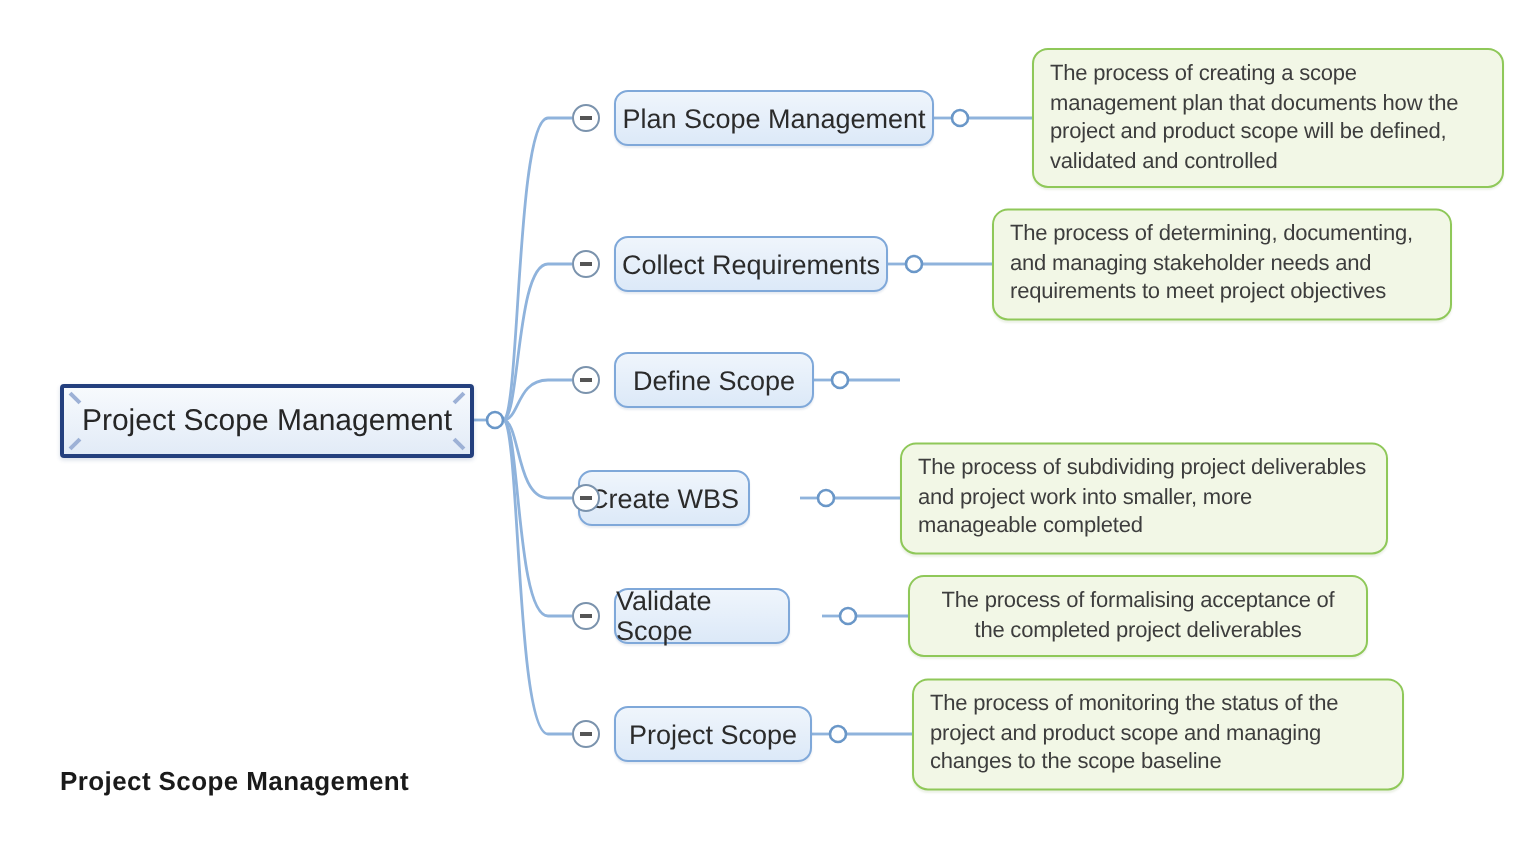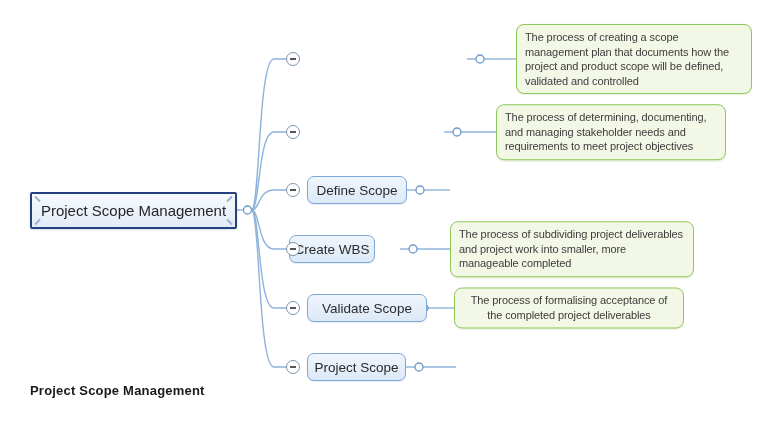--- a/index.html
+++ b/index.html
@@ -120,44 +120,47 @@
     <span>Project Scope Management</span>
     <span class="sel-handle sel-tl"></span>
     <span class="sel-handle sel-tr"></span>
     <span class="sel-handle sel-bl"></span>
     <span class="sel-handle sel-br"></span>
   </div>
 
   <div class="collapse" style="left:286px;top:52px;">
       <span class="minus"></span>
     </div>
+  <div class="subtopic" style="left:307px;top:45px;width:160px;">Plan Scope Management</div>
   <div class="note" style="left:516px;top:59px;width:218px;">The process of creating a scope management plan that documents how the project and product scope will be defined, validated and controlled</div>
 
   <div class="collapse" style="left:286px;top:125px;">
       <span class="minus"></span>
     </div>
+  <div class="subtopic" style="left:307px;top:118px;width:137px;">Collect Requirements</div>
   <div class="note" style="left:496px;top:132px;width:212px;">The process of determining, documenting, and managing stakeholder needs and requirements to meet project objectives</div>
 
   <div class="collapse" style="left:286px;top:183px;">
       <span class="minus"></span>
     </div>
   <div class="subtopic" style="left:307px;top:176px;width:100px;">Define Scope</div>
 
   <div class="collapse" style="left:286px;top:242px;">
       <span class="minus"></span>
     </div>
   <div class="subtopic" style="left:289px;top:235px;width:86px;">Create WBS</div>
   <div class="note" style="left:450px;top:249px;width:226px;">The process of subdividing project deliverables and project work into smaller, more manageable completed</div>
 
   <div class="collapse" style="left:286px;top:301px;">
       <span class="minus"></span>
     </div>
-  <div class="subtopic" style="left:307px;top:294px;width:120px;">Validate Scope</div>
+  <div class="subtopic" style="left:307px;top:294px;width:88px;">Validate Scope</div>
   <div class="note" style="left:454px;top:308px;width:212px;text-align:center;">The process of formalising acceptance of the completed project deliverables</div>
 
   <div class="collapse" style="left:286px;top:360px;">
       <span class="minus"></span>
     </div>
   <div class="subtopic" style="left:307px;top:353px;width:99px;">Project Scope</div>
+  <div class="note" style="left:456px;top:367px;width:228px;">The process of monitoring the status of the project and product scope and managing changes to the scope baseline</div>
 
   <div class="sheet-label">Project Scope Management</div>
 
 </div>
 
 </body></html>

